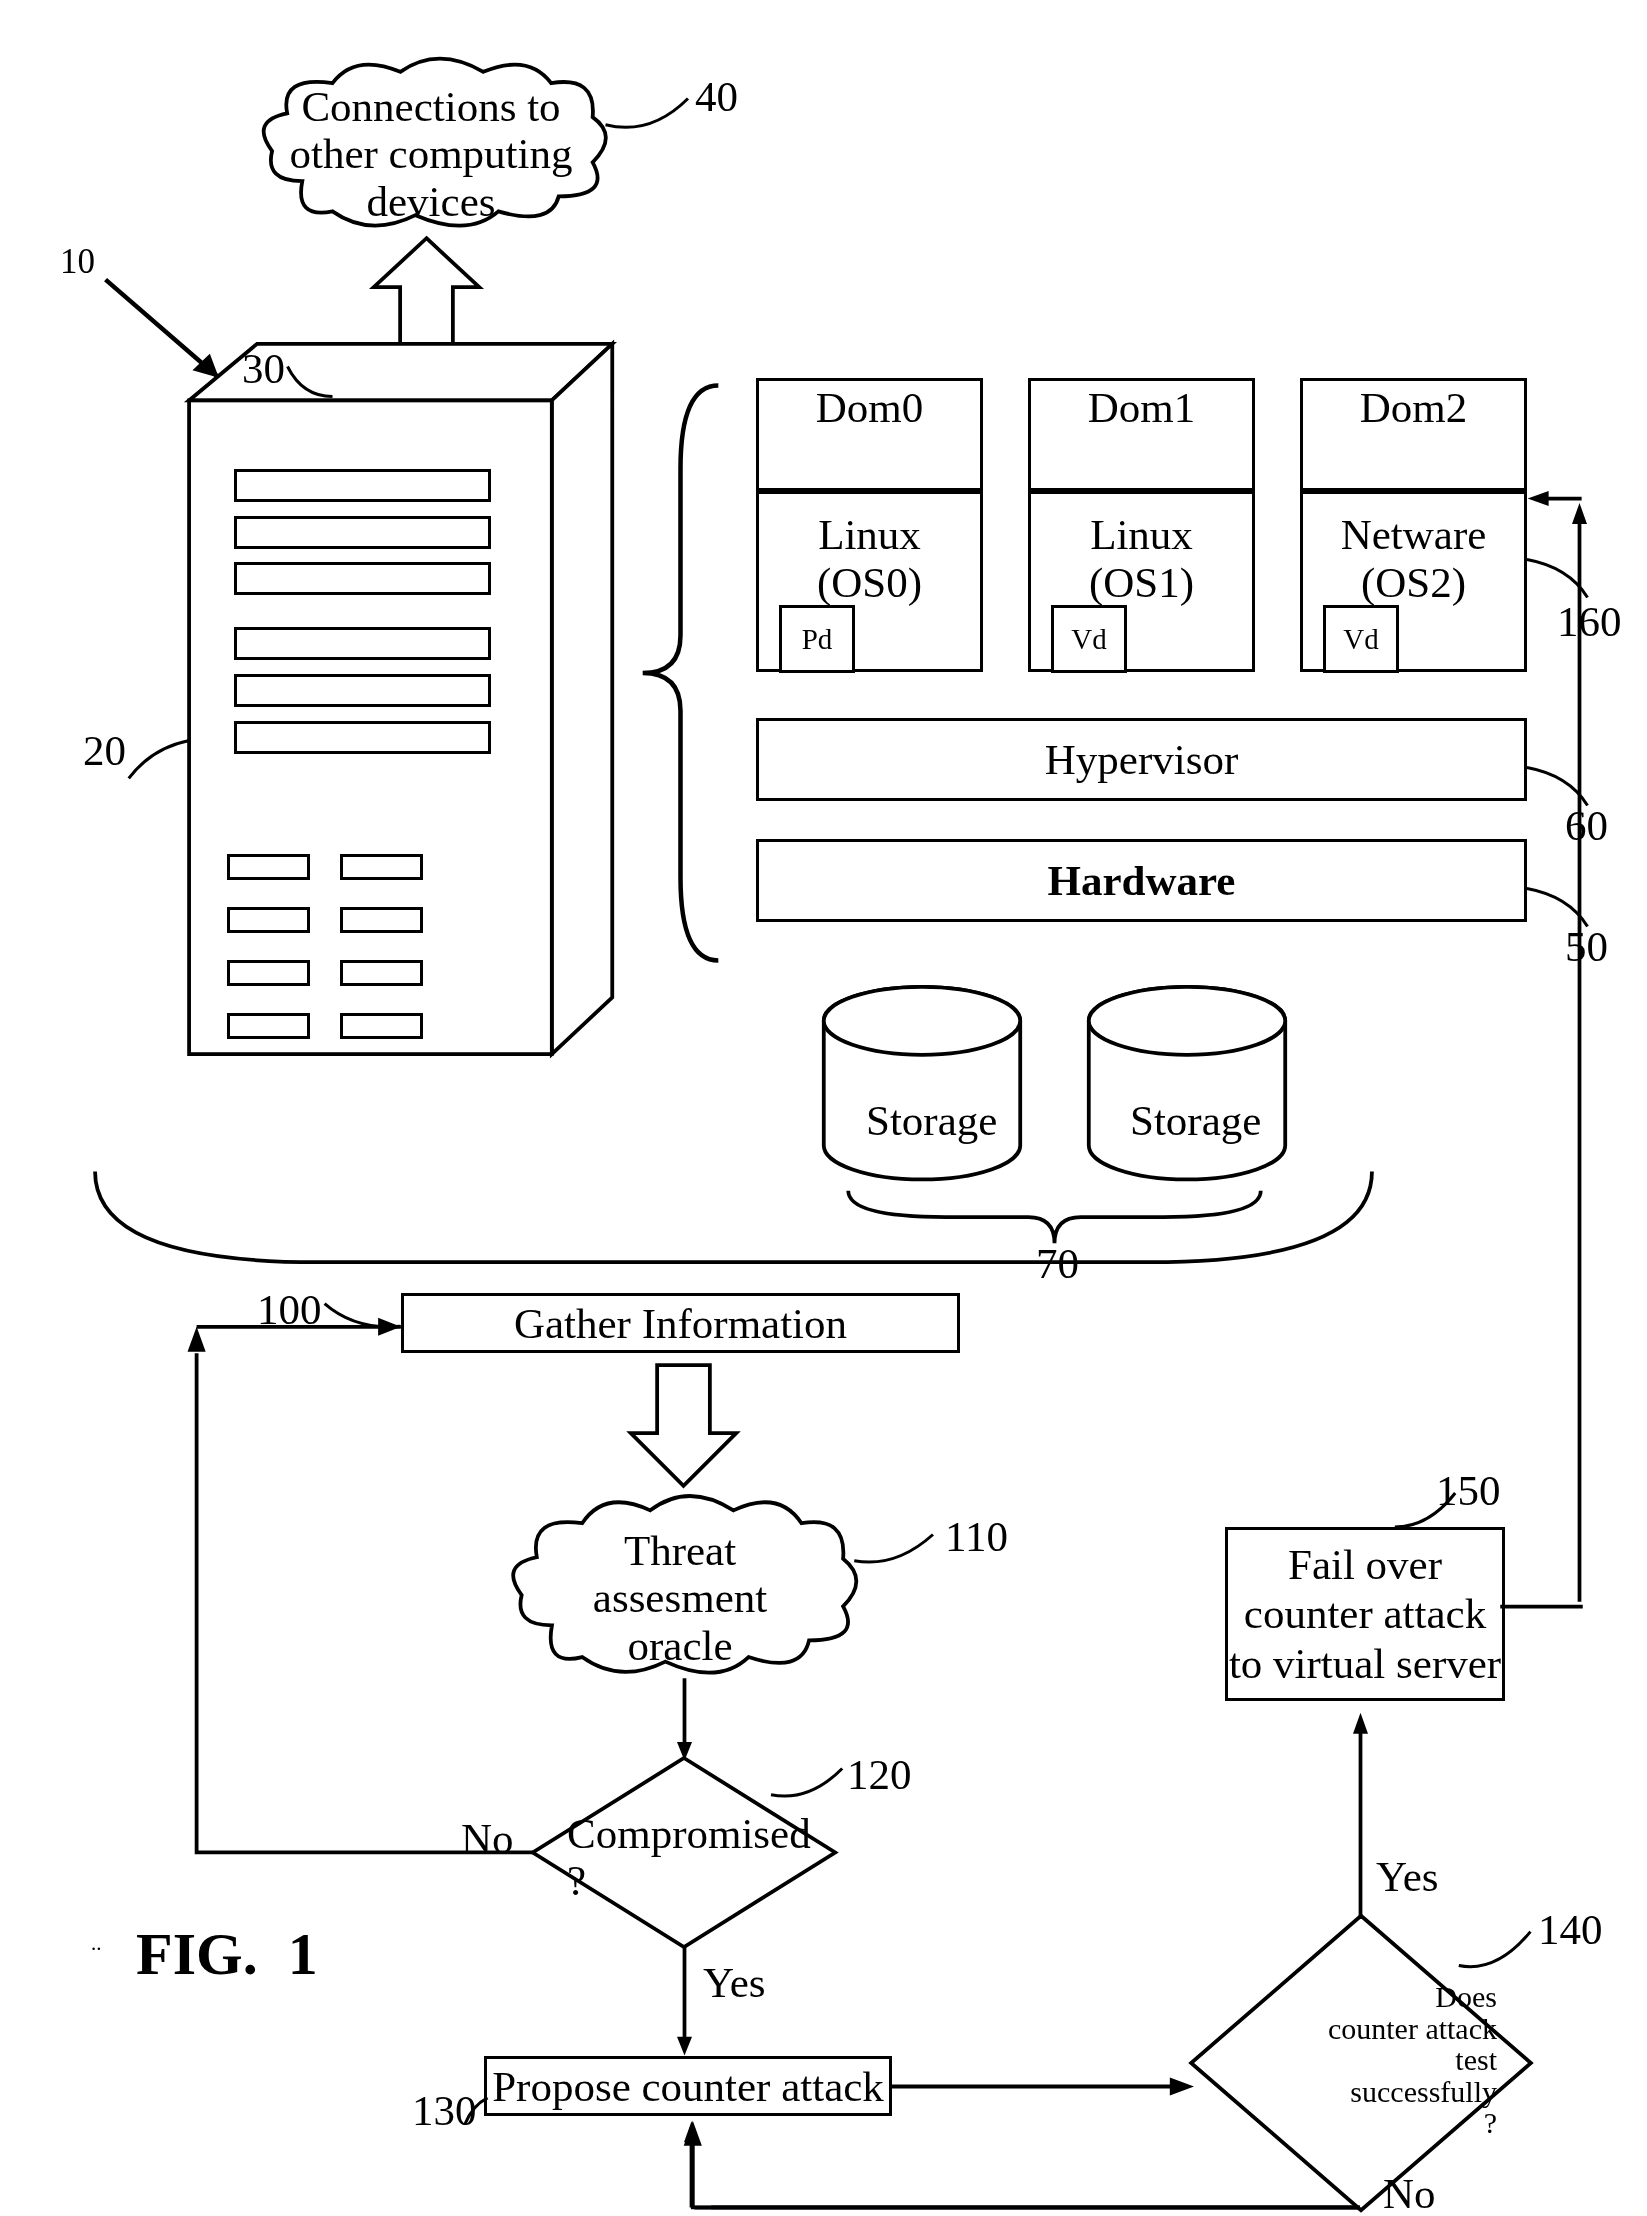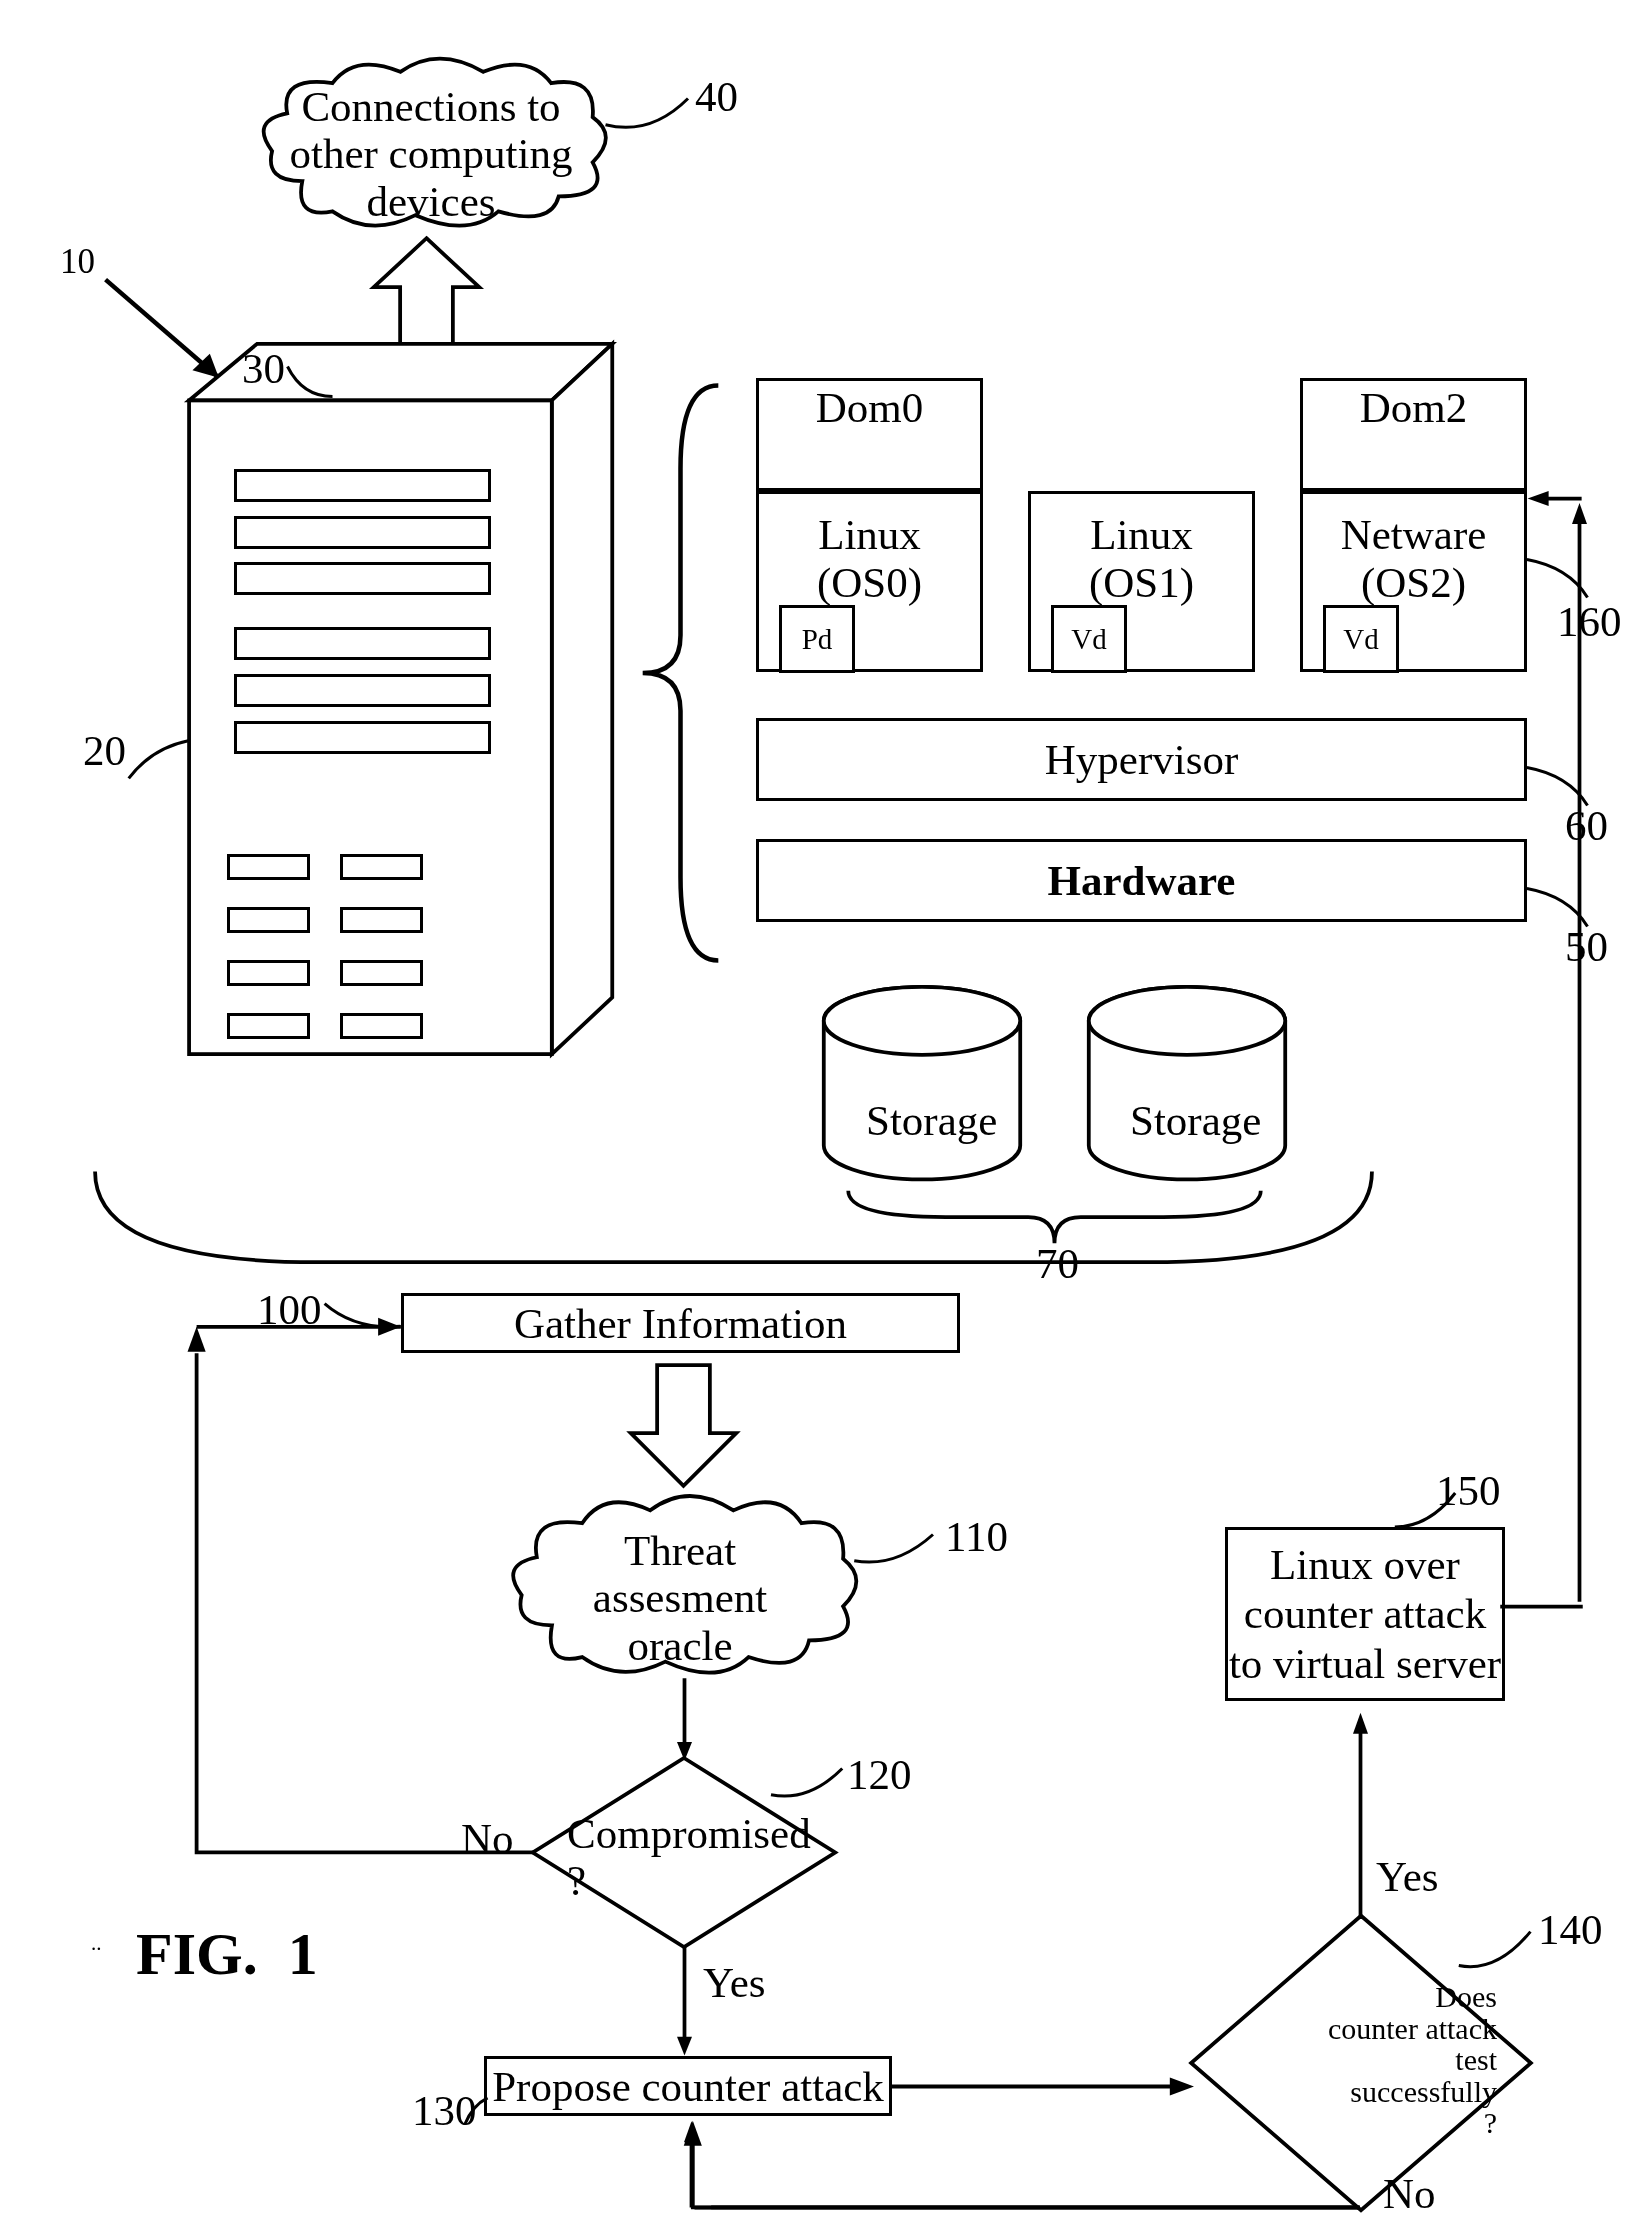--- a/index.html
+++ b/index.html
@@ -117,20 +117,23 @@
     <span class="label" style="position:relative; top:-27px;">Dom0</span>
   </div>
   <div class="box" style="left:756px; top:491px; width:227px; height:181px;">
     <span class="label" style="position:relative; top:-23px; white-space:pre-line; line-height:1.1;">Linux
 (OS0)</span>
   </div>
   <div class="driver-box" style="left:779px; top:605px; width:76px; height:68px;">
     <span>Pd</span>
   </div>
 
+  <div class="box" style="left:1028px; top:378px; width:227px; height:113px;">
+    <span class="label" style="position:relative; top:-27px;">Dom1</span>
+  </div>
   <div class="box" style="left:1028px; top:491px; width:227px; height:181px;">
     <span class="label" style="position:relative; top:-23px; white-space:pre-line; line-height:1.1;">Linux
 (OS1)</span>
   </div>
   <div class="driver-box" style="left:1051px; top:605px; width:76px; height:68px;">
     <span>Vd</span>
   </div>
 
   <div class="box" style="left:1300px; top:378px; width:227px; height:113px;">
     <span class="label" style="position:relative; top:-27px;">Dom2</span>
@@ -306,21 +309,21 @@
 
   <svg class="shape" style="left:1355px; top:2206px; width:10.6px; height:4.5px;" viewBox="0 0 14 6" width="10.6" height="4.5"></svg>
 
   <span class="label" style="left:1376px; top:1852px;">Yes</span>
   <svg class="shape" style="left:1353px; top:1708px; width:15px; height:212px;" viewBox="0 0 20 280">
     <line x1="10" y1="280" x2="10" y2="30" stroke="#000" stroke-width="5"></line>
     <polygon points="10,5 0,33 20,33" fill="#000"></polygon>
   </svg>
 
   <div class="box" style="left:1225px; top:1527px; width:280px; height:174px;">
-    <span class="label" style="position:relative; white-space:pre-line; line-height:1.15; text-align:center;">Linux over
+    <span class="label" style="position:relative; white-space:pre-line; line-height:1.15; text-align:center;">Fail over
 counter attack
 to virtual server</span>
   </div>
   <span class="label" style="left:1436px; top:1466px;">150</span>
   <svg class="shape" style="left:1391px; top:1489px; width:68px; height:42px;" viewBox="0 0 90 55">
     <path d="M5 50 Q50 50 85 5" fill="none" stroke="#000" stroke-width="4"></path>
   </svg>
 
   <svg class="shape" style="left:1572px; top:495px; width:15px; height:1111px;" viewBox="0 0 20 1470">
     <line x1="10" y1="1470" x2="10" y2="30" stroke="#000" stroke-width="5"></line>

